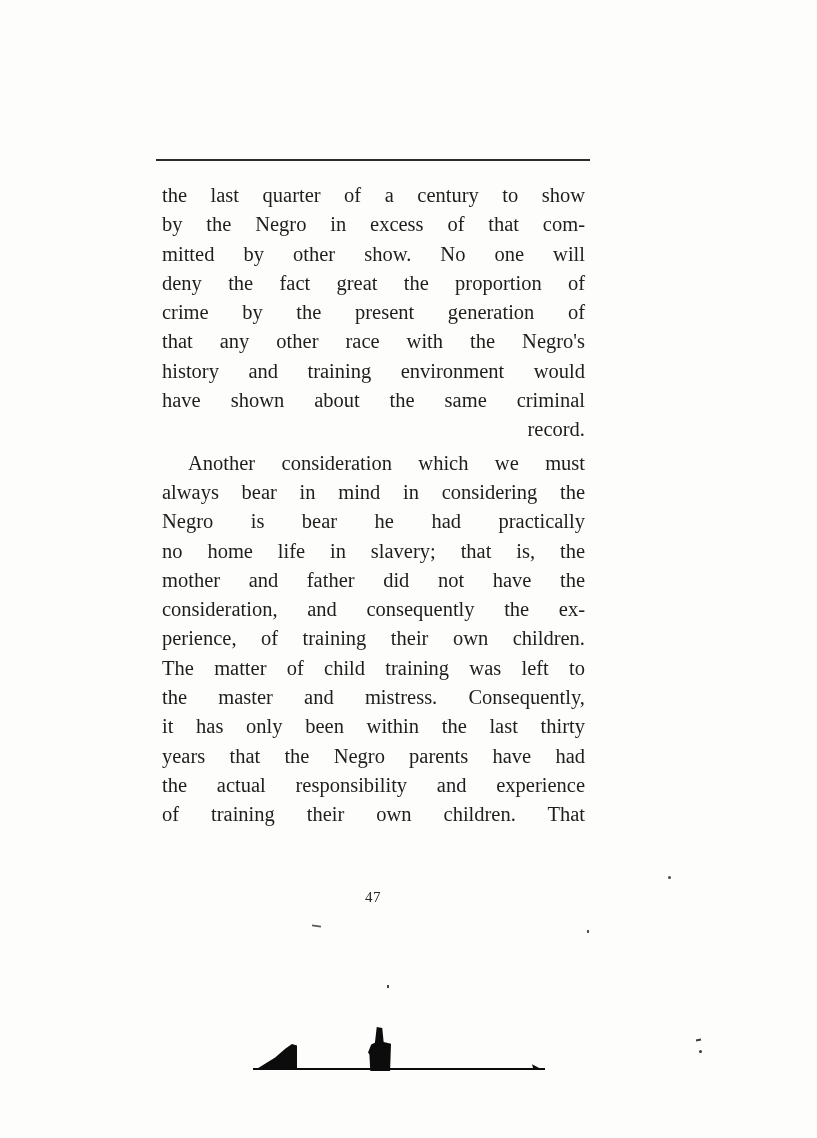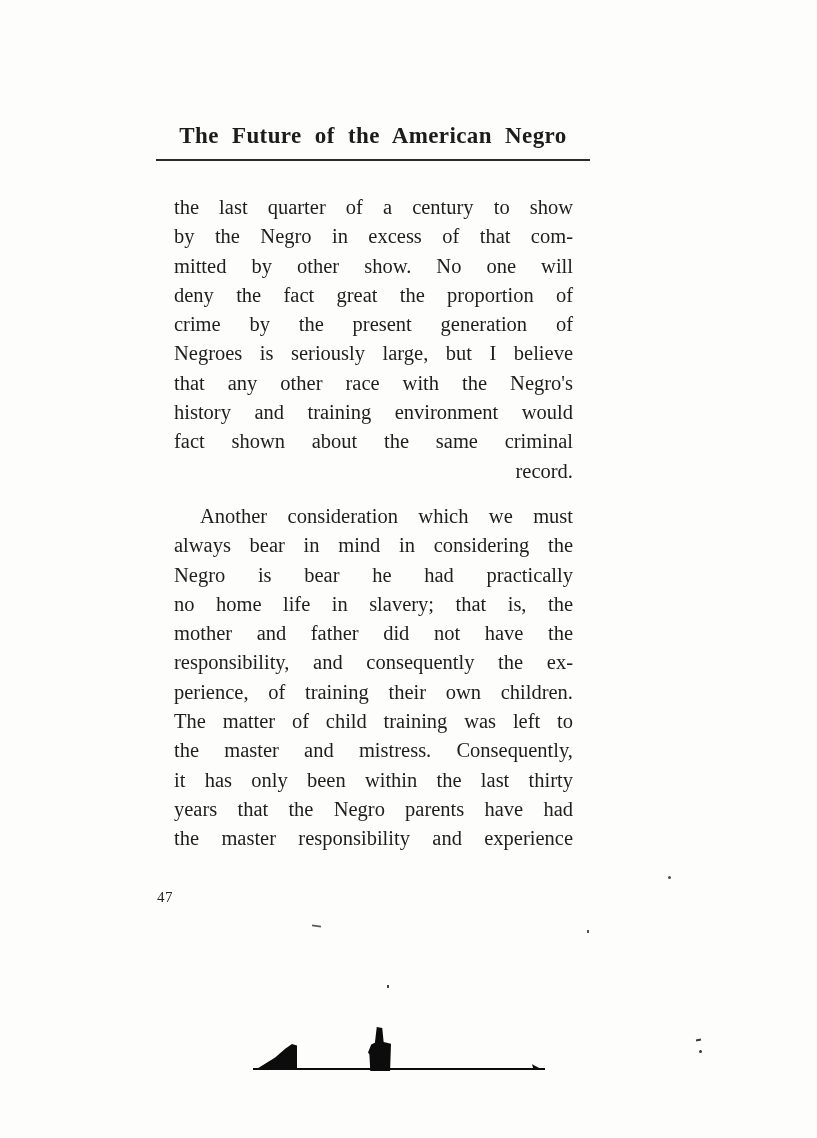--- a/index.html
+++ b/index.html
@@ -42,33 +42,33 @@
   }
   .body-text {
     position: absolute;
     left: 158px;
     top: 177px;
     width: 431px;
     font-size: 20.5px;
     line-height: 29.3px;
     color: #1e1e1e;
   }
-  .paragraph { margin: 16px; }
+  .paragraph { margin: 4px; }
   .line { text-align: right; }
   .line.justified {
     text-align: justify;
     text-align-last: justify;
   }
   .line.indented { text-indent: 26px; }
   .page-number {
     position: absolute;
     left: 157px;
     top: 889px;
     width: 432px;
-    text-align: left;
+    text-align: center;
     font-size: 15px;
     color: #242424;
     letter-spacing: 0.5px;
   }
   
   .artifact {
     position: absolute;
     background: #0c0c0c;
   }
   .artifact.blob-left {
@@ -91,50 +91,49 @@
   .artifact.dot-2 { left: 587px; top: 930px; width: 2px; height: 3px; background:#555; }
   .artifact.dot-3 { left: 387px; top: 985px; width: 2px; height: 3px; background:#444; }
   .artifact.tick-1 { left: 696px; top: 1039px; width: 5px; height: 2px; background:#3a3a3a; transform: rotate(-12deg); }
   .artifact.tick-2 { left: 699px; top: 1050px; width: 3px; height: 3px; border-radius: 50%; background:#3a3a3a; }
 </style>
 </head>
 <body>
 
 <div class="page" style="background: rgb(253, 253, 252);">
 
-  <div class="header-title">The Future of the American Negro</div>
 
   <div class="header-rule"></div>
 
   <div class="body-text" style="color: rgb(30, 30, 30);">
       <div class="paragraph">
         <div class="line justified">the last quarter of a century to show</div>
         <div class="line justified">by the Negro in excess of that com-</div>
         <div class="line justified">mitted by other show.  No one will</div>
         <div class="line justified">deny the fact great the proportion of</div>
         <div class="line justified">crime by the present generation of</div>
-        <div class="line justified">Negroes is seriously large, but I believe</div>
         <div class="line justified">that any other race with the Negro's</div>
         <div class="line justified">history and training environment would</div>
-        <div class="line justified">fact shown about the same criminal</div>
+        <div class="line justified">have shown about the same criminal</div>
         <div class="line">record.</div>
       </div>
       <div class="paragraph">
         <div class="line justified indented">Another consideration which we must</div>
         <div class="line justified">always bear in mind in considering the</div>
         <div class="line justified">Negro is bear he had practically</div>
         <div class="line justified">no home life in slavery; that is, the</div>
         <div class="line justified">mother and father did not have the</div>
-        <div class="line justified">responsibility, and consequently the ex-</div>
+        <div class="line justified">consideration, and consequently the ex-</div>
         <div class="line justified">perience, of training their own children.</div>
         <div class="line justified">The matter of child training was left to</div>
         <div class="line justified">the master and mistress.  Consequently,</div>
         <div class="line justified">it has only been within the last thirty</div>
         <div class="line justified">years that the Negro parents have had</div>
-        <div class="line justified">the master responsibility and experience</div>
+        <div class="line justified">the actual responsibility and experience</div>
+        <div class="line justified">of training their own children.  That</div>
       </div>
     </div>
 
   <div class="page-number">47</div>
 
   <div class="artifact blob-left"></div>
   <div class="artifact blob-tall"></div>
   <div class="artifact base-line"></div>
   <div class="artifact arrow-speck"></div>
   <div class="artifact dot-1"></div>

